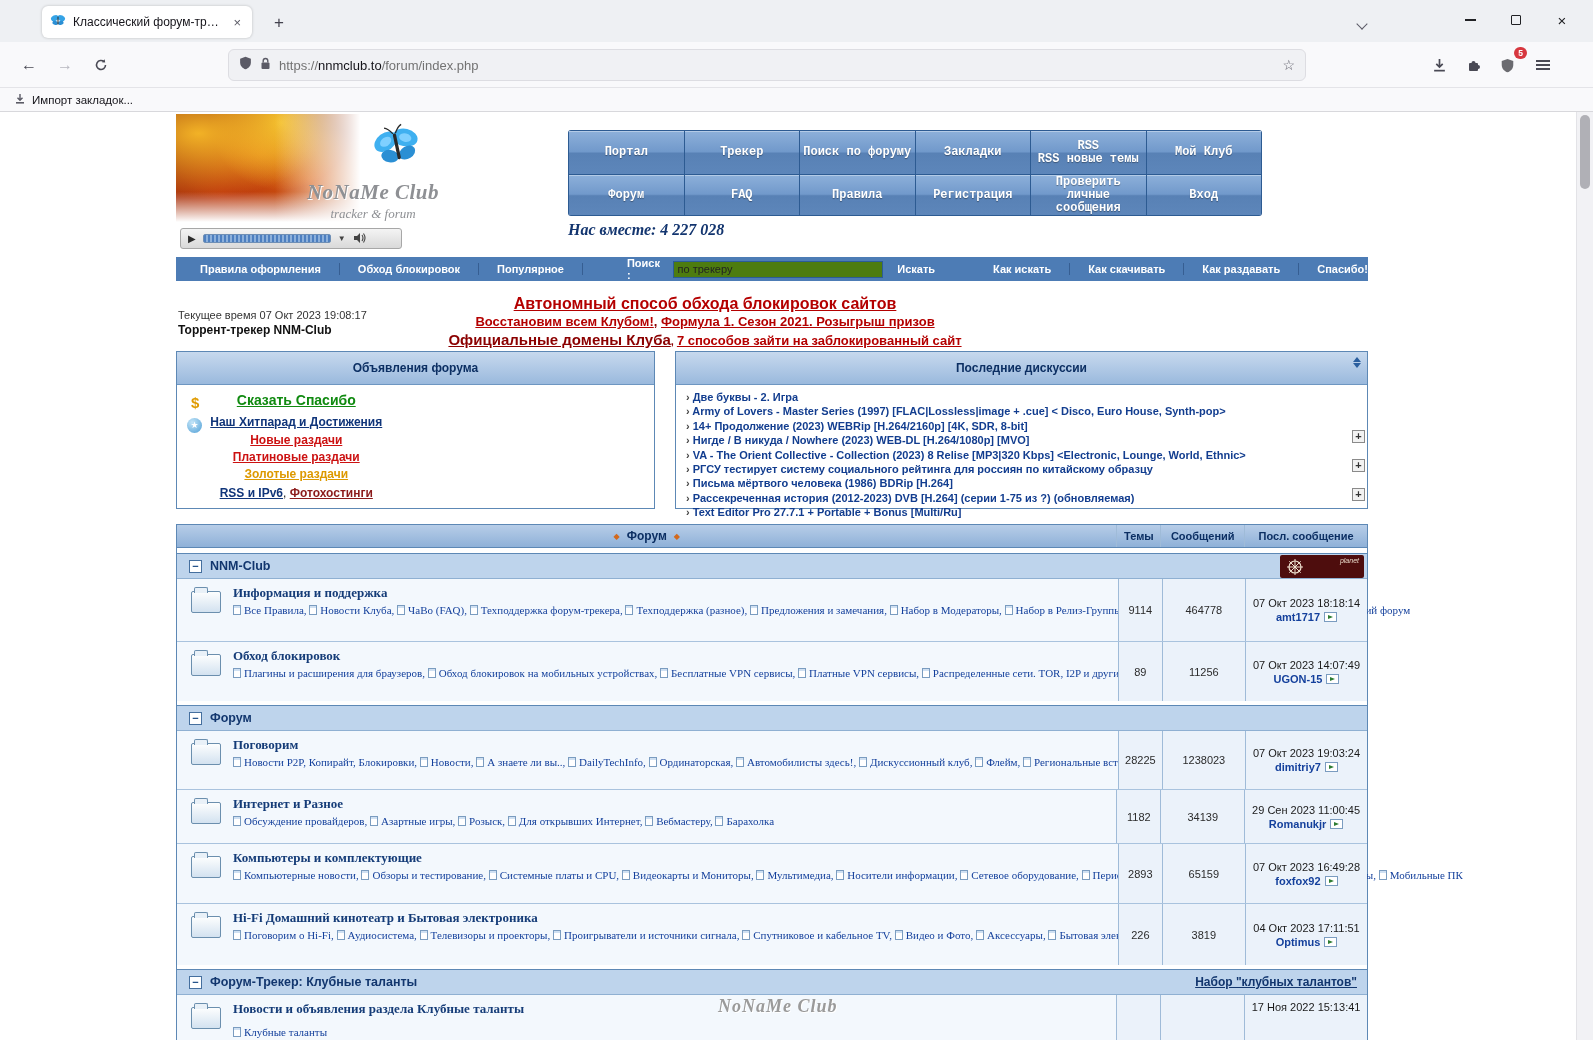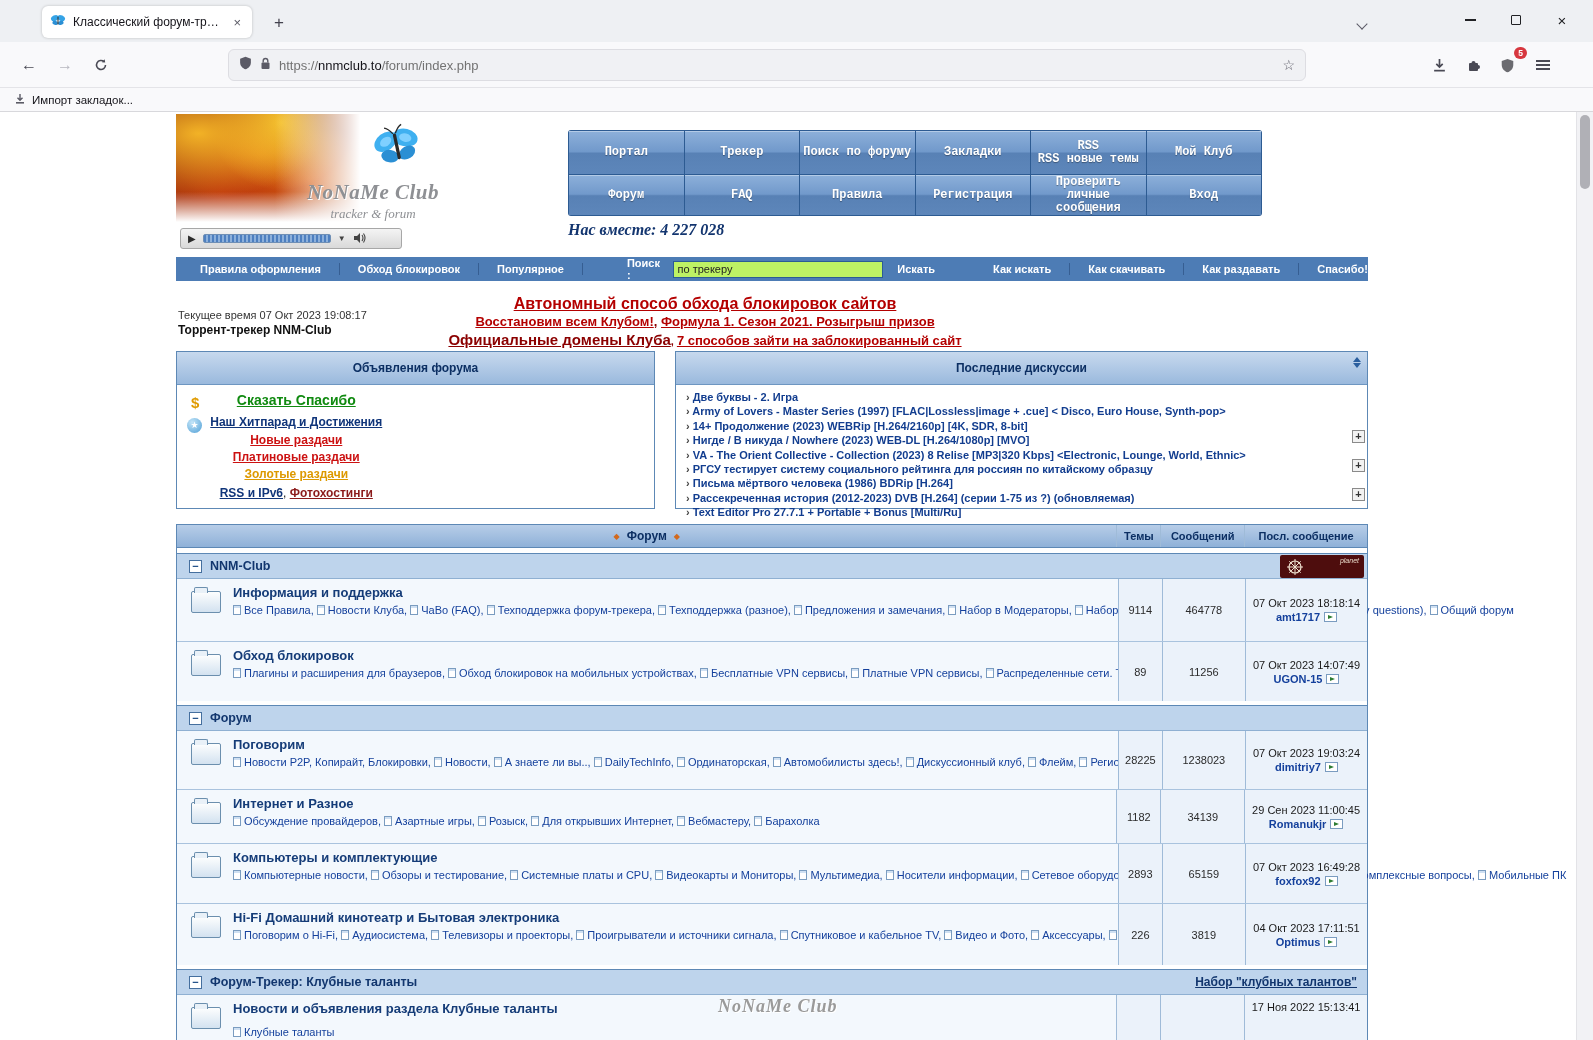--- a/index.html
+++ b/index.html
@@ -88,21 +88,21 @@
   .together{position:absolute;left:392px;top:109px;width:694px;text-align:left;
     font-family:"Liberation Serif","DejaVu Serif",serif;font-style:italic;font-weight:bold;font-size:16px;color:#13356f;}
 
   
   .subnav{position:absolute;left:0;top:145px;width:1192px;height:24px;background:#4d7cb5;
           display:flex;align-items:center;color:#fff;font-weight:bold;font-size:11px;}
   .sn-left{display:flex;margin-left:24px;justify-content:center;}
   .sn-left .sn-item{padding-right:18px;margin-right:18px;border-right:1px solid rgba(12,40,80,.35);}
   .sn-item{color:#fff;white-space:nowrap;}
   .sn-search-label{margin-left:26px;}
-  .sn-input{margin-left:8px;width:222px;height:17px;border:1px solid #2c5c95;background:#bef264;font-size:11px;
+  .sn-input{margin-left:8px;width:222px;height:17px;border:1px solid #2c5c95;background:#4d7c0f;font-size:11px;
             padding:0 4px;color:#222;font-family:inherit;}
   .sn-go{margin-left:14px;color:#fff;}
   .sn-right{display:flex;margin-left:58px;}
   .sn-right .sn-item{padding-left:18px;margin-left:18px;border-left:1px solid rgba(12,40,80,.35);}
   .sn-right .sn-item:first-child{border-left:none;padding-left:0;margin-left:0;}
 
   
   .statusblk{position:absolute;left:2px;top:197px;}
   .st-time{font-size:11px;color:#333;margin-bottom:2px;}
   .st-tracker{font-size:12px;font-weight:bold;color:#111;}
@@ -177,21 +177,21 @@
   .cat + .trow{border-top:none;}
   .td{display:flex;}
   .td.c-name{background:#f3f8fd;padding:6px 8px 5px 10px;align-items:flex-start;}
   .td.c-topics,.td.c-posts{background:#ebf2fa;align-items:center;justify-content:center;font-size:11px;color:#2b2b2b;}
   .td.c-last{background:#ebf2fa;flex-direction:column;align-items:center;justify-content:center;gap:2px;}
   .h62{min-height:62px;} .h60{min-height:60px;} .h58{min-height:58px;} .h54{min-height:54px;}
   .folder{width:30px;height:22px;position:relative;background:linear-gradient(180deg,#fdfefe,#d3e2f0);
           border:1px solid #6b8fae;border-radius:2px;margin:6px 12px 0 4px;flex:none;}
   .folder::before{content:"";position:absolute;top:-5px;left:2px;width:12px;height:5px;background:#e9f1f8;
           border:1px solid #6b8fae;border-bottom:none;border-radius:2px 2px 0 0;}
-  .fmeta{flex:1;min-width:0;}
+  .fmeta{flex:1;min-width:0;font-family:Liberation Serif, serif;}
   .fname{color:#153c78;font-weight:bold;font-size:13px;line-height:15px;display:inline-block;margin-bottom:4px;}
   .sflist{font-size:11px;line-height:13.5px;color:#14409c;}
   .sf{white-space:nowrap;}
   .sf::after{content:", ";}
   .sf:last-child::after{content:"";}
   .sf-link{color:#14409c;}
   .doc-icon{display:inline-block;width:8px;height:10px;background:#fff;border:1px solid #7a9cc0;margin-right:3px;
             vertical-align:-1px;box-shadow:inset 0 2px 0 #cfe0f2;}
   .ldate{font-size:11px;color:#1a1a1a;}
   .luser-line{display:flex;align-items:center;gap:4px;}

